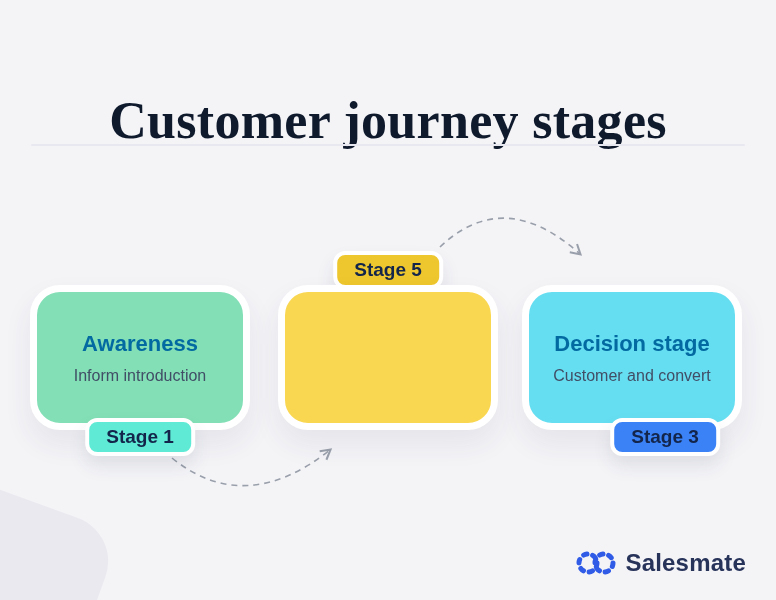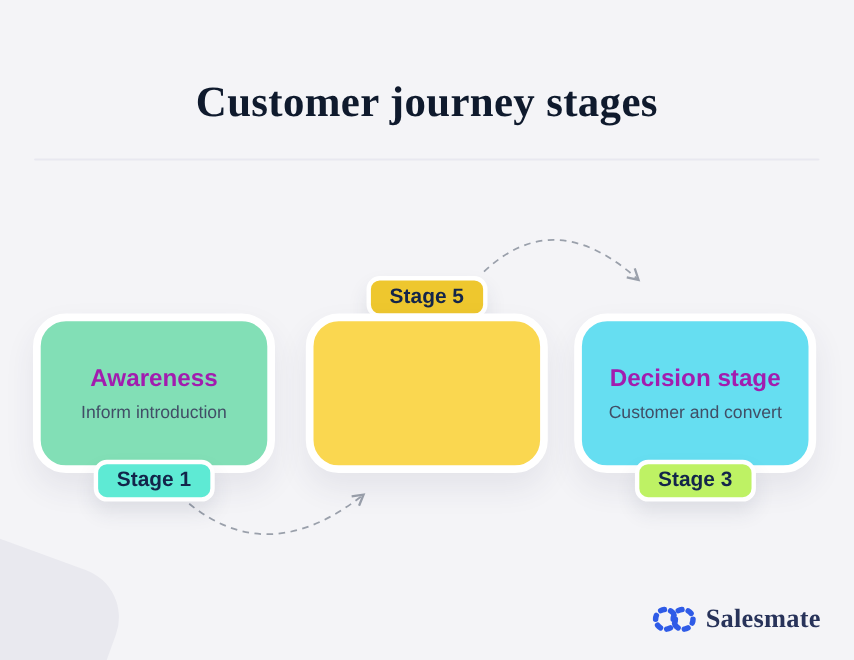--- a/index.html
+++ b/index.html
@@ -2,57 +2,57 @@
 <html><head>
 <meta charset="utf-8">
 <style>
   html,body{margin:0;padding:0;}
   body{
     width:776px;height:600px;position:relative;overflow:hidden;
     background:#f4f4f7;
     font-family:"Liberation Sans", sans-serif;
   }
   .page-title{
-    position:absolute;top:44px;left:0;width:776px;
+    position:absolute;top:56px;left:0;width:776px;
     text-align:center;
     font-family:"Liberation Serif","DejaVu Serif",serif;
-    font-weight:700;font-size:39px;color:#0f1a2d;letter-spacing:.3px;
+    font-weight:700;font-size:52px;color:#0f1a2d;letter-spacing:.3px;
   }
   .divider{
     position:absolute;top:144px;left:31px;width:714px;height:2px;
     background:#e8e8f0;border-radius:1px;
   }
   .connectors{position:absolute;left:0;top:0;z-index:0;pointer-events:none;}
   .stage-wrap{position:absolute;top:285px;width:220px;height:145px;z-index:1;}
   .stage-wrap.s0{left:30px;}
   .stage-wrap.s1{left:278px;}
   .stage-wrap.s2{left:522px;}
   .stage-card{
     position:relative;z-index:1;width:100%;height:100%;box-sizing:border-box;
     border:7px solid #ffffff;border-radius:30px;
     box-shadow:0 14px 28px rgba(45,55,90,.08);
     display:flex;flex-direction:column;align-items:center;justify-content:center;gap:10px;
   }
-  .stage-title{font-size:22px;font-weight:700;color:#a21caf;}
+  .stage-title{font-size:22px;font-weight:700;color:#0369a1;}
   .stage-desc{font-size:16px;color:#414e66;}
   .stage-badge{
     position:absolute;left:50%;transform:translateX(-50%);
     border:4px solid #ffffff;border-radius:12px;
     padding:4px 17px;font-size:19px;font-weight:700;color:#13254a;
     white-space:nowrap;box-shadow:0 10px 18px rgba(45,55,90,.10);
   }
   .badge-bottom{bottom:-26px;z-index:2;}
   .badge-top{top:-34px;z-index:0;}
   .corner-blob{
     position:absolute;left:-82px;top:498px;width:178px;height:178px;
     background:#e9e9ef;border-radius:46px;transform:rotate(20deg);z-index:0;
   }
   .logo{
     position:absolute;right:30px;bottom:23px;z-index:2;
-    display:flex;align-items:flex-start;gap:9px;font-family:Liberation Serif, serif;
+    display:flex;align-items:center;gap:9px;
   }
   .logo-text{font-size:24px;font-weight:700;color:#28335a;letter-spacing:.2px;}
 </style>
 </head>
 <body>
 
 <h1 class="page-title">Customer journey stages</h1>
 <div class="divider"></div>
 
 <svg class="connectors" width="776" height="600" viewBox="0 0 776 600">
@@ -77,21 +77,21 @@
   <div class="stage-card" style="background: rgb(250, 215, 80);">
   </div>
   <div class="stage-badge badge-top" style="background: rgb(238, 199, 46);">Stage 5</div>
 </div>
 
 <div class="stage-wrap s2">
   <div class="stage-card" style="background: rgb(102, 222, 241);">
     <div class="stage-title">Decision stage</div>
     <div class="stage-desc">Customer and convert</div>
   </div>
-  <div class="stage-badge badge-bottom" style="background: #bef264;">Stage 3</div>
+  <div class="stage-badge badge-bottom" style="background: #3b82f6; margin-left: 33px;">Stage 3</div>
 </div>
 
 <div class="corner-blob"></div>
 
 <div class="logo">
   <svg width="40" height="26" viewBox="0 0 40 26">
     <circle class="logo-ring" cx="12" cy="13" r="9" fill="none" stroke-width="5" stroke-dasharray="3.5 5.9" stroke-linecap="round" stroke="#2f5be7"></circle>
     <circle class="logo-ring" cx="28" cy="13" r="9" fill="none" stroke-width="5" stroke-dasharray="3.5 5.9" stroke-linecap="round" stroke="#2f5be7"></circle>
   </svg>
   <span class="logo-text" style="color: rgb(40, 51, 90);">Salesmate</span>

